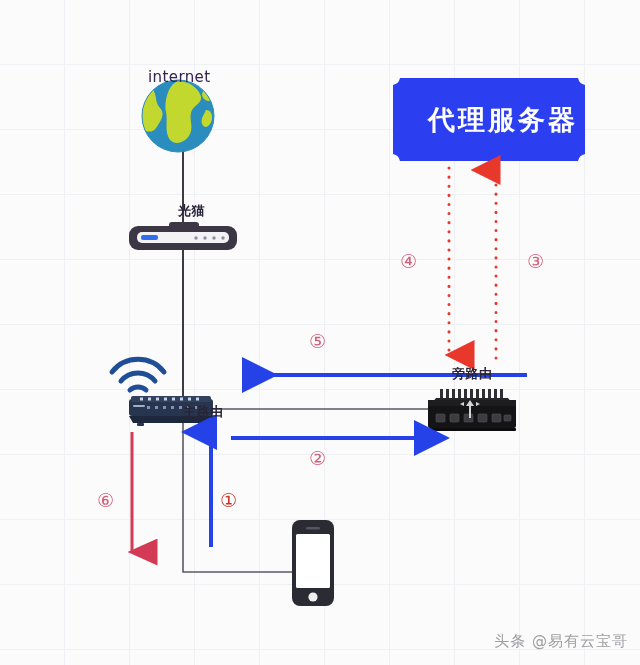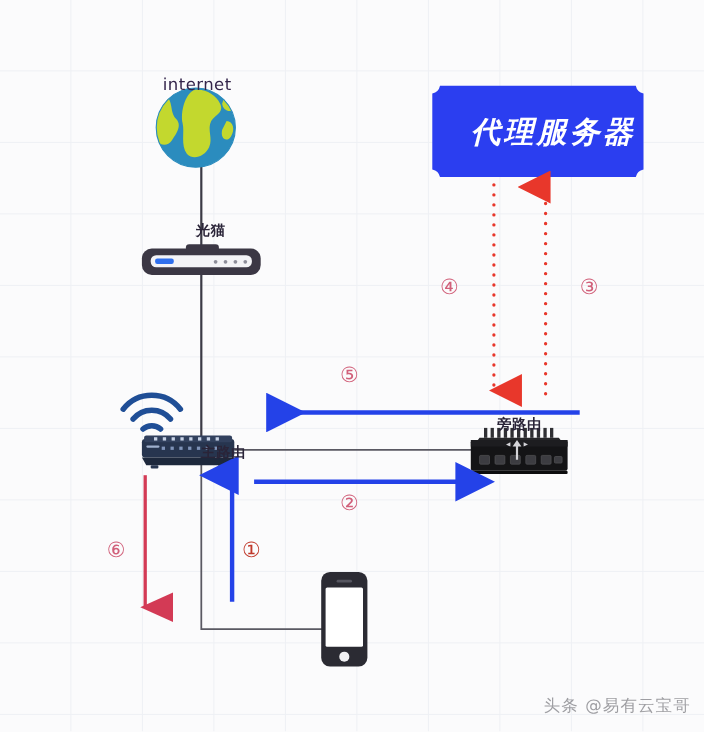--- a/index.html
+++ b/index.html
@@ -79,21 +79,20 @@
     color: #ffffff;
     letter-spacing: 3px;
     pointer-events: none;
   }
   #proxy-box {
     position: absolute;
     left: 393px;
     top: 78px;
     width: 220px;
     height: 83px;
-    font-style: italic;
   }
   .watermark {
     position: absolute;
     right: 12px;
     bottom: 14px;
     font-family: "DejaVu Sans", sans-serif;
     font-size: 15px;
     font-weight: 400;
     color: #8e8e93;
     letter-spacing: 1px;
@@ -265,21 +264,21 @@
 
     <line x1="132" y1="432" x2="132" y2="552" stroke="#d33a55" stroke-width="3" marker-end="url(#ah-crimson-down)"></line>
   </svg>
 
   <div class="lbl lbl-internet" style="left:148px; top:50px;margin-top:20px;">internet</div>
 
   <div class="lbl lbl-dev" style="left:178px; top:204px;">光猫</div>
 
   <div class="lbl lbl-dev" style="left:183px; top:369px;margin-top:36px;">主路由</div>
 
-  <div class="lbl lbl-dev" style="left:452px; top:380px;">旁路由</div>
+  <div class="lbl lbl-dev" style="left:452px; top:367px;">旁路由</div>
 
   <div id="proxy-box">
     <div class="proxy-text">代理服务器</div>
   </div>
 
   <div class="step step-dark" style="left:220px; top:491px;">①</div>
   <div class="step" style="left:309px; top:449px;">②</div>
   <div class="step" style="left:527px; top:252px;">③</div>
   <div class="step" style="left:400px; top:252px;">④</div>
   <div class="step" style="left:309px; top:332px;">⑤</div>

